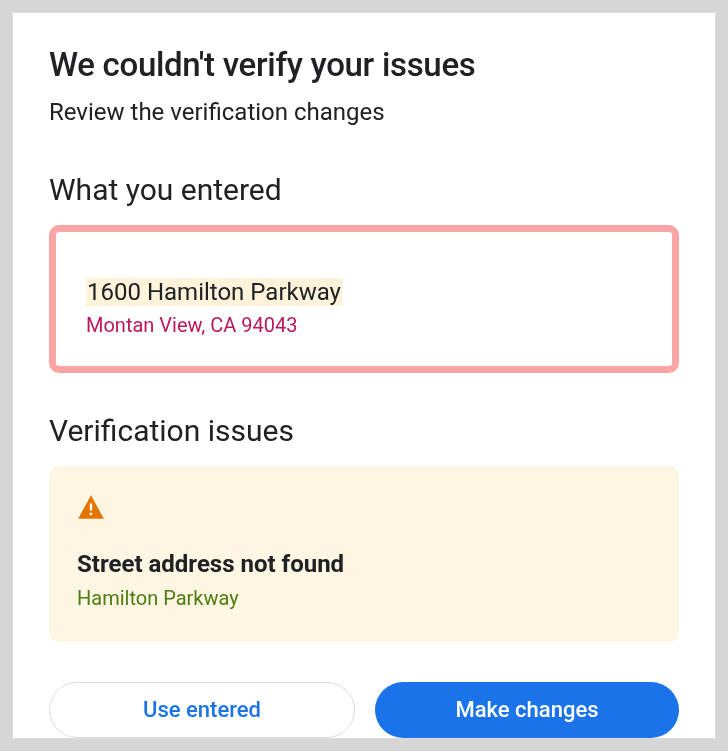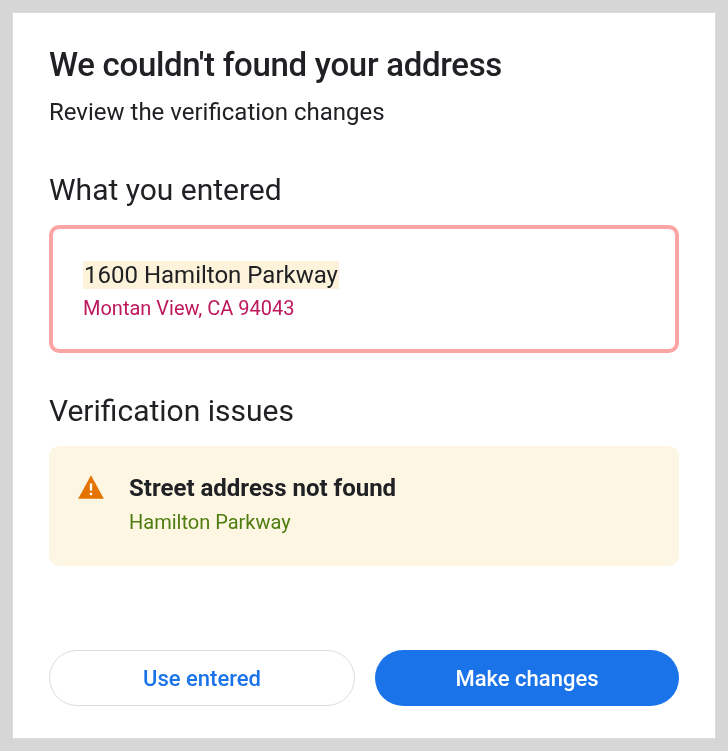--- a/index.html
+++ b/index.html
@@ -36,23 +36,23 @@
       color: #202124;
       margin-bottom: 46px;
     }
     .section-heading {
       font-size: 30px;
       font-weight: 400;
       color: #202124;
       margin-bottom: 18px;
     }
     .entered-box {
-      border: 4px solid #fca5a5;
+      border: 7px solid #fca5a5;
       border-radius: 10px;
-      padding: 28px 30px 26px 30px;
+      padding: 42px 30px 26px 30px;
       margin-bottom: 40px;
     }
     .address-line1 {
       font-size: 24px;
       font-weight: 400;
       color: #202124;
       line-height: 1.5;
       display: inline-block;
       background: linear-gradient(to bottom, transparent 0%, transparent 10%, #fdf3da 10%, #fdf3da 90%, transparent 90%);
       padding: 0 1px;
@@ -64,20 +64,21 @@
       line-height: 1.5;
     }
     .issues-box {
       background: #fdf6e3;
       border-radius: 10px;
       padding: 26px 28px 30px 28px;
       display: flex;
       align-items: flex-start;
       gap: 24px;
       margin-bottom: 40px;
+      flex-direction: column;
     }
     .warning-icon {
       flex-shrink: 0;
       margin-top: 2px;
     }
     .issue-text {
       flex: 1;
     }
     .issue-title {
       font-size: 24px;
@@ -117,21 +118,21 @@
     }
     .btn-primary {
       background: #1a73e8;
       color: #ffffff;
     }
   </style>
 </head>
 <body>
 
 <div class="dialog">
-  <h1 class="title">We couldn't found your address</h1>
+  <h1 class="title">We couldn't verify your issues</h1>
   <p class="subtitle">Review the verification changes</p>
 
   <h2 class="section-heading">What you entered</h2>
   <div class="entered-box">
     <div>
       <span class="address-line1">1600 Hamilton Parkway</span>
     </div>
     <div class="address-line2">Montan View, CA 94043</div>
   </div>
 

